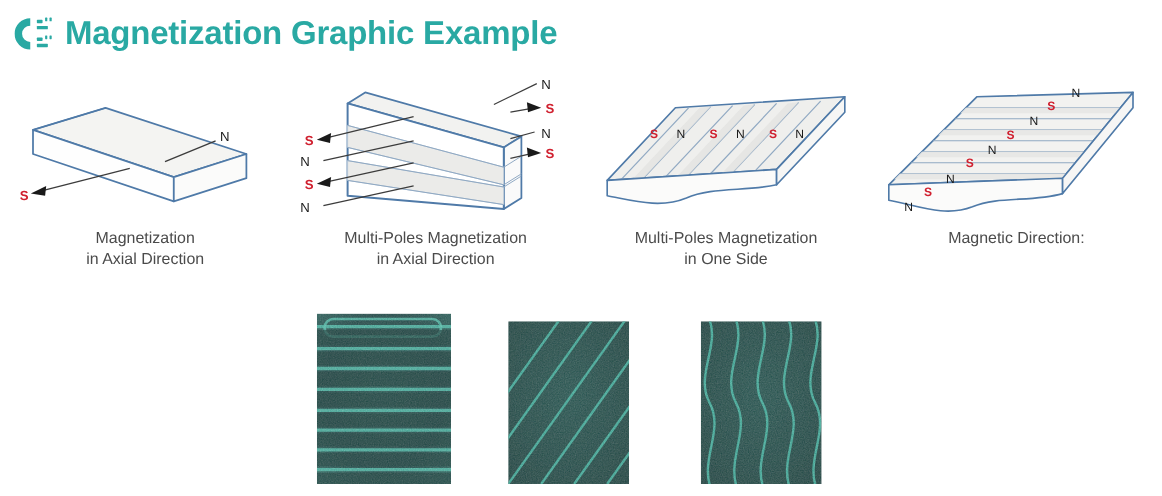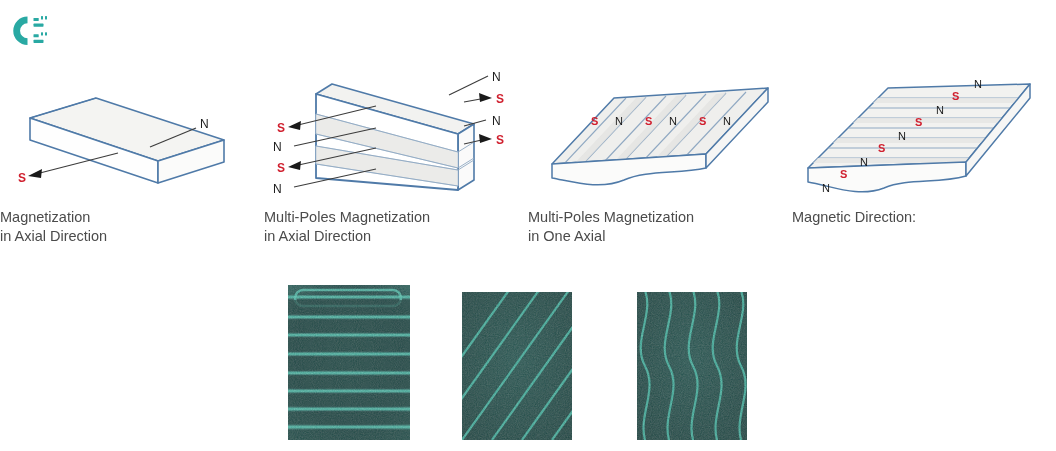--- a/index.html
+++ b/index.html
@@ -68,20 +68,21 @@
     position: absolute;
     left: 0;
     top: 208px;
     width: 1056px;
     height: 48px;
   }
   .caption {
     position: absolute;
     top: 0;
     width: 264px;
+    text-align: center;
     font-size: 14.5px;
     color: #4b4b4b;
     line-height: 19px;
   }
   .caption .cap-line {
     display: block;
   }
 
   
   #photo-row {
@@ -107,20 +108,21 @@
     <path d="M14.5 2.5 A12.5 12.5 0 1 0 14.5 31 L14.5 24.2 A6 6 0 1 1 14.5 9.3 Z" fill="#29a9a3"></path>
     <rect x="20.5" y="4.0" width="5.2" height="3.1" rx="0.6" fill="#29a9a3"></rect>
     <rect x="20.5" y="9.6" width="10.0" height="3.1" rx="0.6" fill="#29a9a3"></rect>
     <rect x="28.0" y="2.0" width="2.0" height="3.4" rx="0.5" fill="#29a9a3"></rect>
     <rect x="32.0" y="2.0" width="2.0" height="3.4" rx="0.5" fill="#29a9a3"></rect>
     <rect x="20.5" y="20.2" width="5.2" height="3.1" rx="0.6" fill="#29a9a3"></rect>
     <rect x="20.5" y="25.8" width="10.0" height="3.1" rx="0.6" fill="#29a9a3"></rect>
     <rect x="28.0" y="18.2" width="2.0" height="3.4" rx="0.5" fill="#29a9a3"></rect>
     <rect x="32.0" y="18.2" width="2.0" height="3.4" rx="0.5" fill="#29a9a3"></rect>
   </svg>
+  <div id="page-title" style="color:#29a9a3">Magnetization Graphic Example</div>
 </div>
 
 <div id="diagram-row">
 
   <div class="diagram-cell" style="left:0px;">
     <svg class="diagram-svg" width="264" height="190" viewBox="0 0 264 190">
 
       <polygon points="30,60 96,40 224,82 158,103" fill="#f4f4f2" stroke="#4f7aa8" stroke-width="1.6" stroke-linejoin="round"></polygon>
 
       <polygon points="30,60 158,103 158,125 30,82" fill="#fefefe" stroke="#4f7aa8" stroke-width="1.6" stroke-linejoin="round"></polygon>
@@ -273,21 +275,21 @@
   <div class="caption" style="left:0px;">
     <span class="cap-line">Magnetization</span>
     <span class="cap-line">in Axial Direction</span>
   </div>
   <div class="caption" style="left:264px;">
     <span class="cap-line">Multi-Poles Magnetization</span>
     <span class="cap-line">in Axial Direction</span>
   </div>
   <div class="caption" style="left:528px;">
     <span class="cap-line">Multi-Poles Magnetization</span>
-    <span class="cap-line">in One Axial</span>
+    <span class="cap-line">in One Side</span>
   </div>
   <div class="caption" style="left:792px;">
     <span class="cap-line">Magnetic Direction:</span>
   </div>
 </div>
 
 <div id="photo-row">
 
   <div class="photo" style="left:288px; top:1px; width:122px; height:155px;">
     <svg width="122" height="155" viewBox="0 0 122 155">

